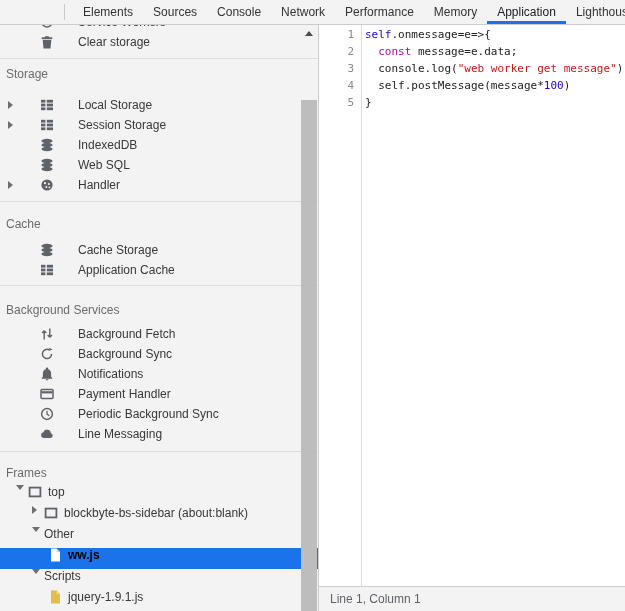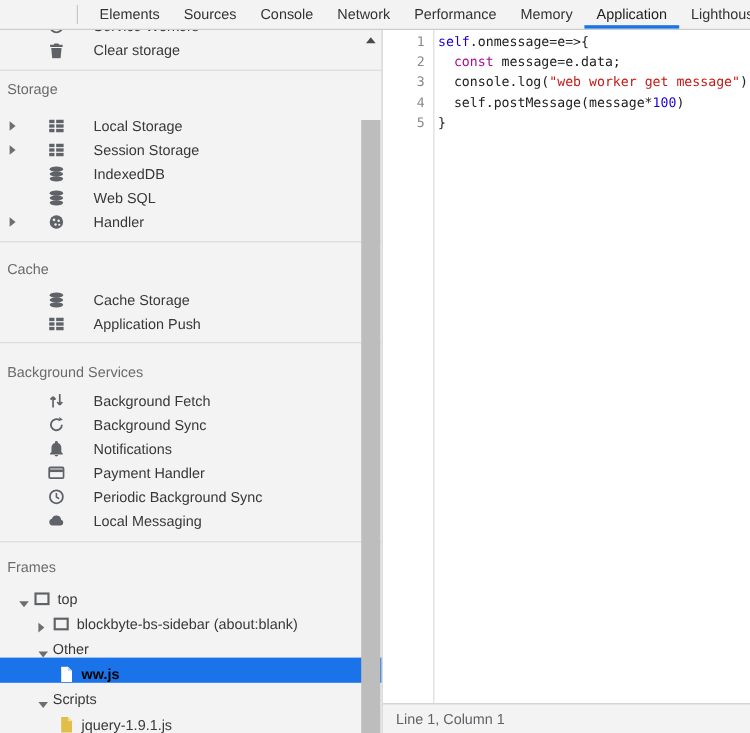--- a/index.html
+++ b/index.html
@@ -34,21 +34,21 @@
     position:relative; overflow:hidden;
   }
   .sep { border-top:1px solid #dddddd; height:0; }
   .hdr { height:20px; line-height:20px; padding-left:6px; color:#6b6b6b; }
   .sec-storage .sep { margin-top:6px; }  .sec-storage .hdr { margin-top:5px;  margin-bottom:11px; }
   .sec-cache   .sep { margin-top:6px; }  .sec-cache   .hdr { margin-top:12px; margin-bottom:6px; }
   .sec-bg      .sep { margin-top:5px; }  .sec-bg      .hdr { margin-top:14px; margin-bottom:4px; }
   .sec-frames  .sep { margin-top:7px; }  .sec-frames  .hdr { margin-top:11px; margin-bottom:2px; }
 
   .s-row { height:20px; display:flex; align-items:center; padding-left:8px; color:#383838;gap:20px; }
-  .f-row { height:21px; display:flex; align-items:flex-end; color:#383838; }
+  .f-row { height:21px; display:flex; align-items:flex-start; color:#383838; }
   .lvl1 { padding-left:16px; } .lvl2 { padding-left:32px; } .lvl3 { padding-left:48px; }
   .exp { width:12px; flex:none; display:flex; align-items:center; }
   .tri-closed { width:0; height:0; border-left:5px solid #6e6e6e; border-top:4px solid transparent; border-bottom:4px solid transparent; }
   .tri-open   { width:0; height:0; border-top:5px solid #6e6e6e; border-left:4px solid transparent; border-right:4px solid transparent; }
   .row-icon { width:14px; height:14px; flex:none; margin-right:4px; color:#5f6368; display:flex; }
   .row-icon svg { width:14px; height:14px; }
   .f-row .row-icon { margin-right:6px; }
   .item-label { white-space:nowrap; }
   .f-row.selected { background:#1a73e8; color:#000000; font-weight:bold; }
   .clip-top { height:7px; overflow:hidden; }
@@ -222,21 +222,21 @@
           <span class="row-icon">
             <svg viewBox="0 0 14 14" fill="currentColor">
               <rect x="1" y="1.8" width="4.4" height="2.8"></rect>
               <rect x="6.8" y="1.8" width="6.2" height="2.8"></rect>
               <rect x="1" y="5.6" width="4.4" height="2.8"></rect>
               <rect x="6.8" y="5.6" width="6.2" height="2.8"></rect>
               <rect x="1" y="9.4" width="4.4" height="2.8"></rect>
               <rect x="6.8" y="9.4" width="6.2" height="2.8"></rect>
             </svg>
           </span>
-          <span class="item-label">Application Push</span>
+          <span class="item-label">Application Cache</span>
         </div>
       </div>
       <div class="sec sec-bg">
         <div class="sep"></div>
         <div class="hdr">Background Services</div>
         <div class="s-row">
           <span class="exp"></span>
           <span class="row-icon">
             <svg viewBox="0 0 14 14" fill="currentColor">
               <path d="M4.2 12.6V3.6M4.2 3.6 2.1 6M4.2 3.6 6.3 6M9.8 1.4v9M9.8 10.4 7.7 8M9.8 10.4 11.9 8" fill="none" stroke="currentColor" stroke-width="1.4"></path>
@@ -283,21 +283,21 @@
           </span>
           <span class="item-label">Periodic Background Sync</span>
         </div>
         <div class="s-row">
           <span class="exp"></span>
           <span class="row-icon">
             <svg viewBox="0 0 14 14" fill="currentColor">
               <path d="M10.9 6.2a3.9 3.9 0 0 0-7.6-.9A2.9 2.9 0 0 0 3.6 11h7a2.45 2.45 0 0 0 .3-4.8z"></path>
             </svg>
           </span>
-          <span class="item-label">Local Messaging</span>
+          <span class="item-label">Line Messaging</span>
         </div>
       </div>
       <div class="sec sec-frames">
         <div class="sep"></div>
         <div class="hdr">Frames</div>
         <div class="f-row lvl1">
           <span class="exp">
             <span class="tri-open"></span>
           </span>
           <span class="row-icon">

